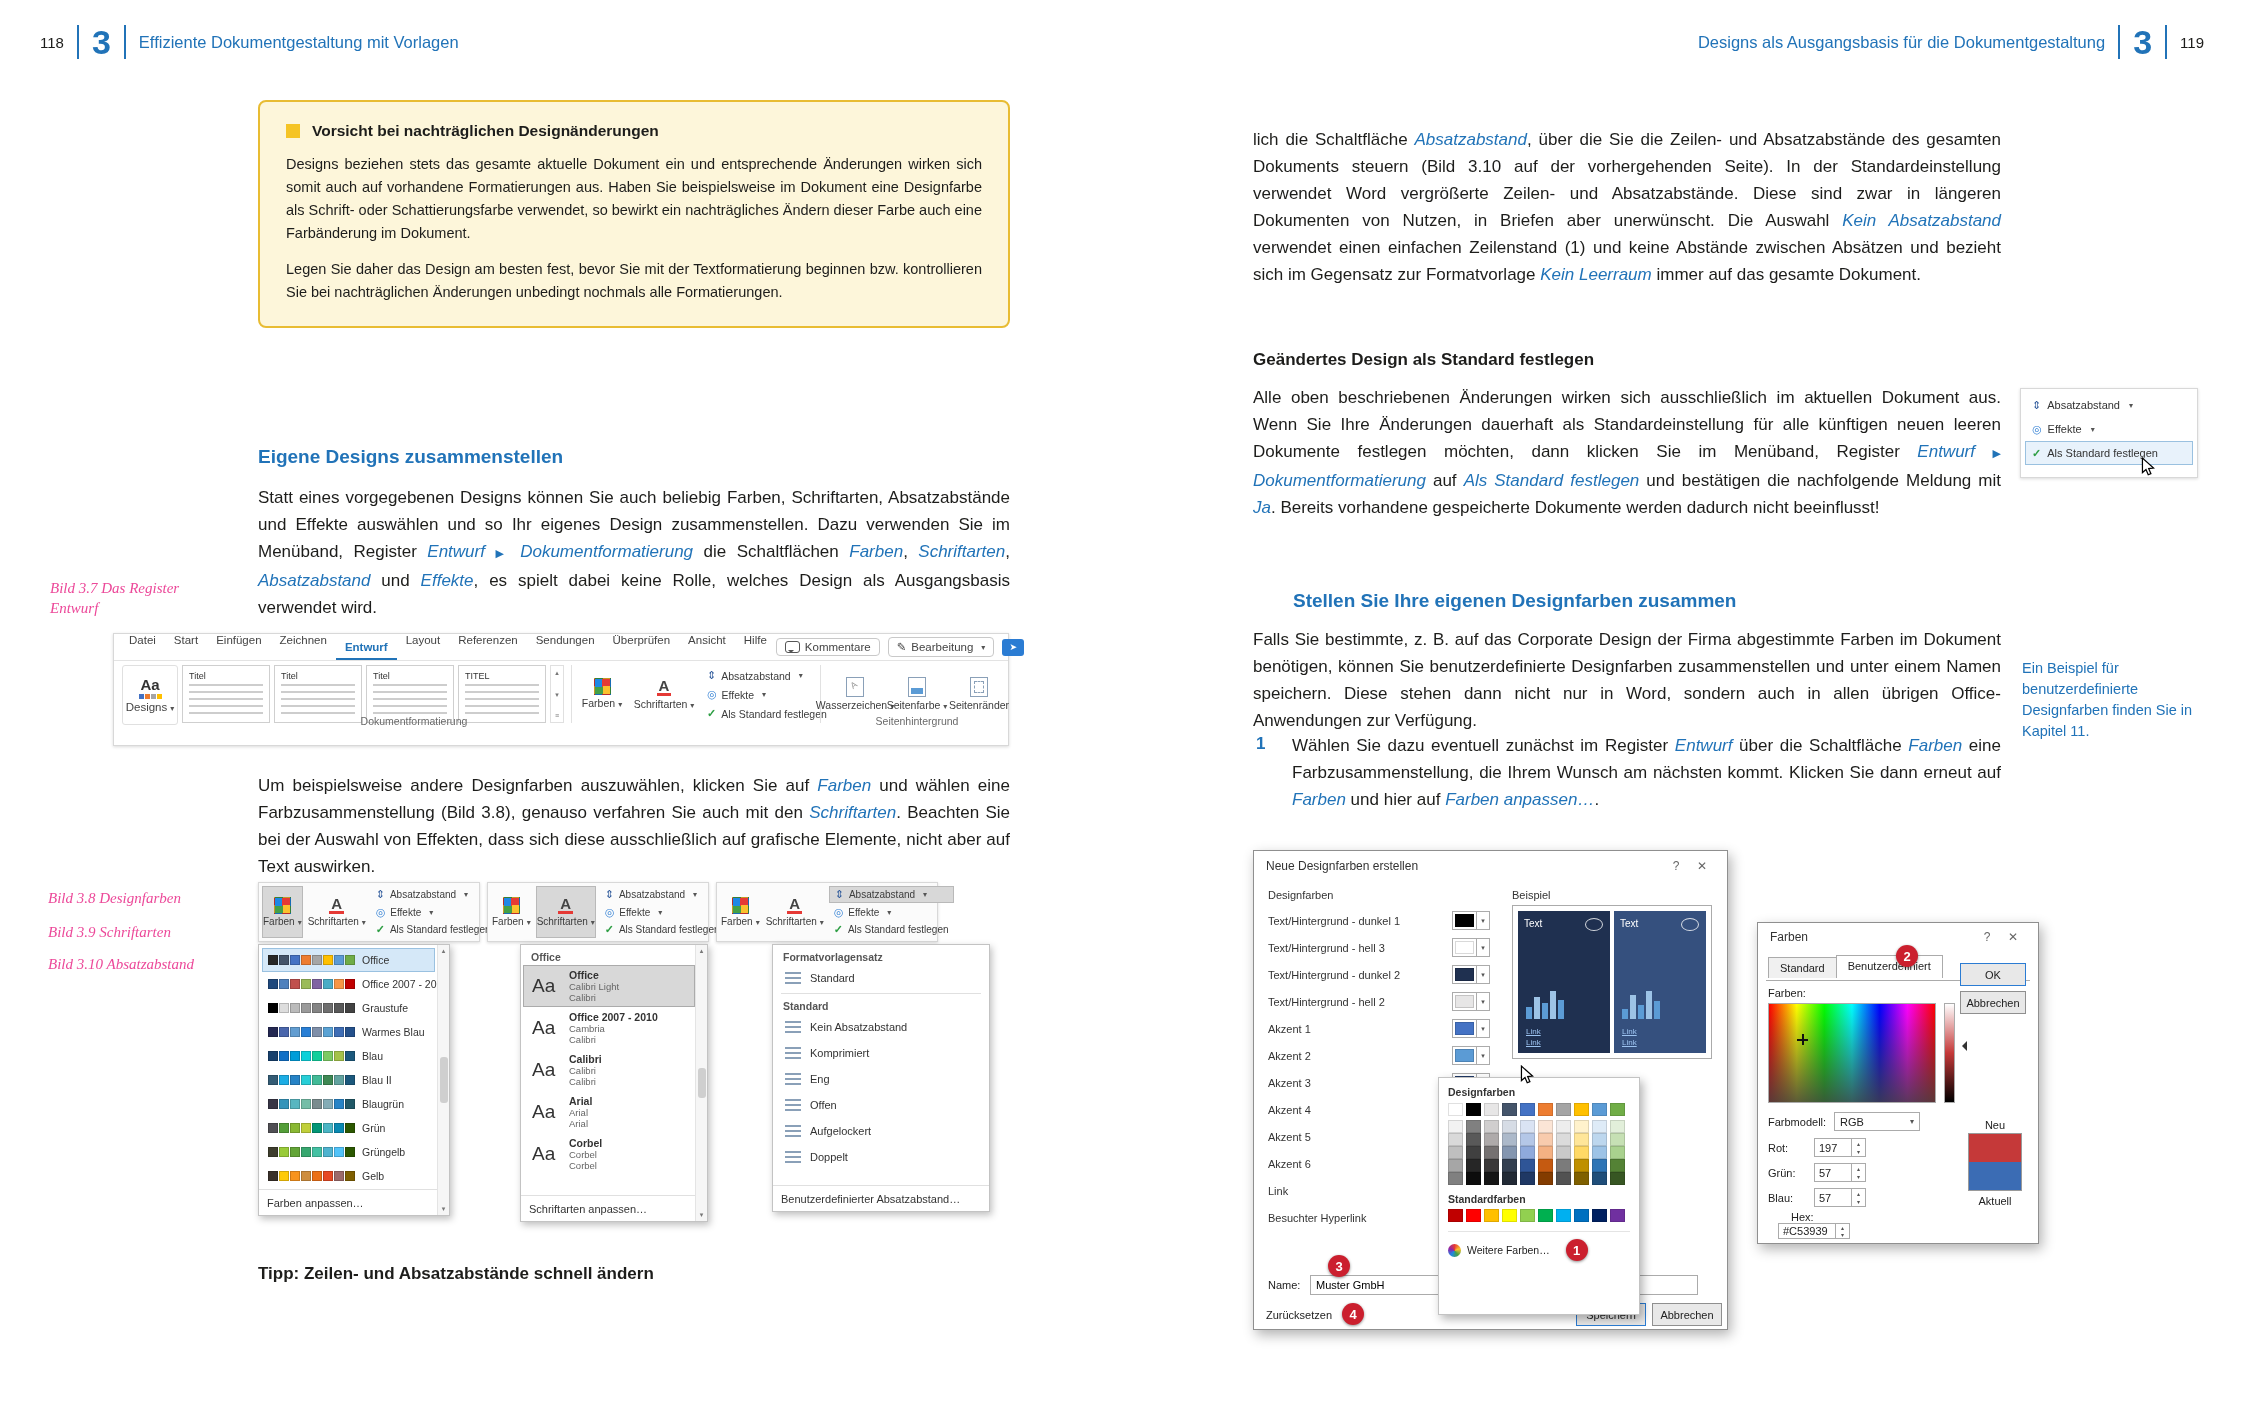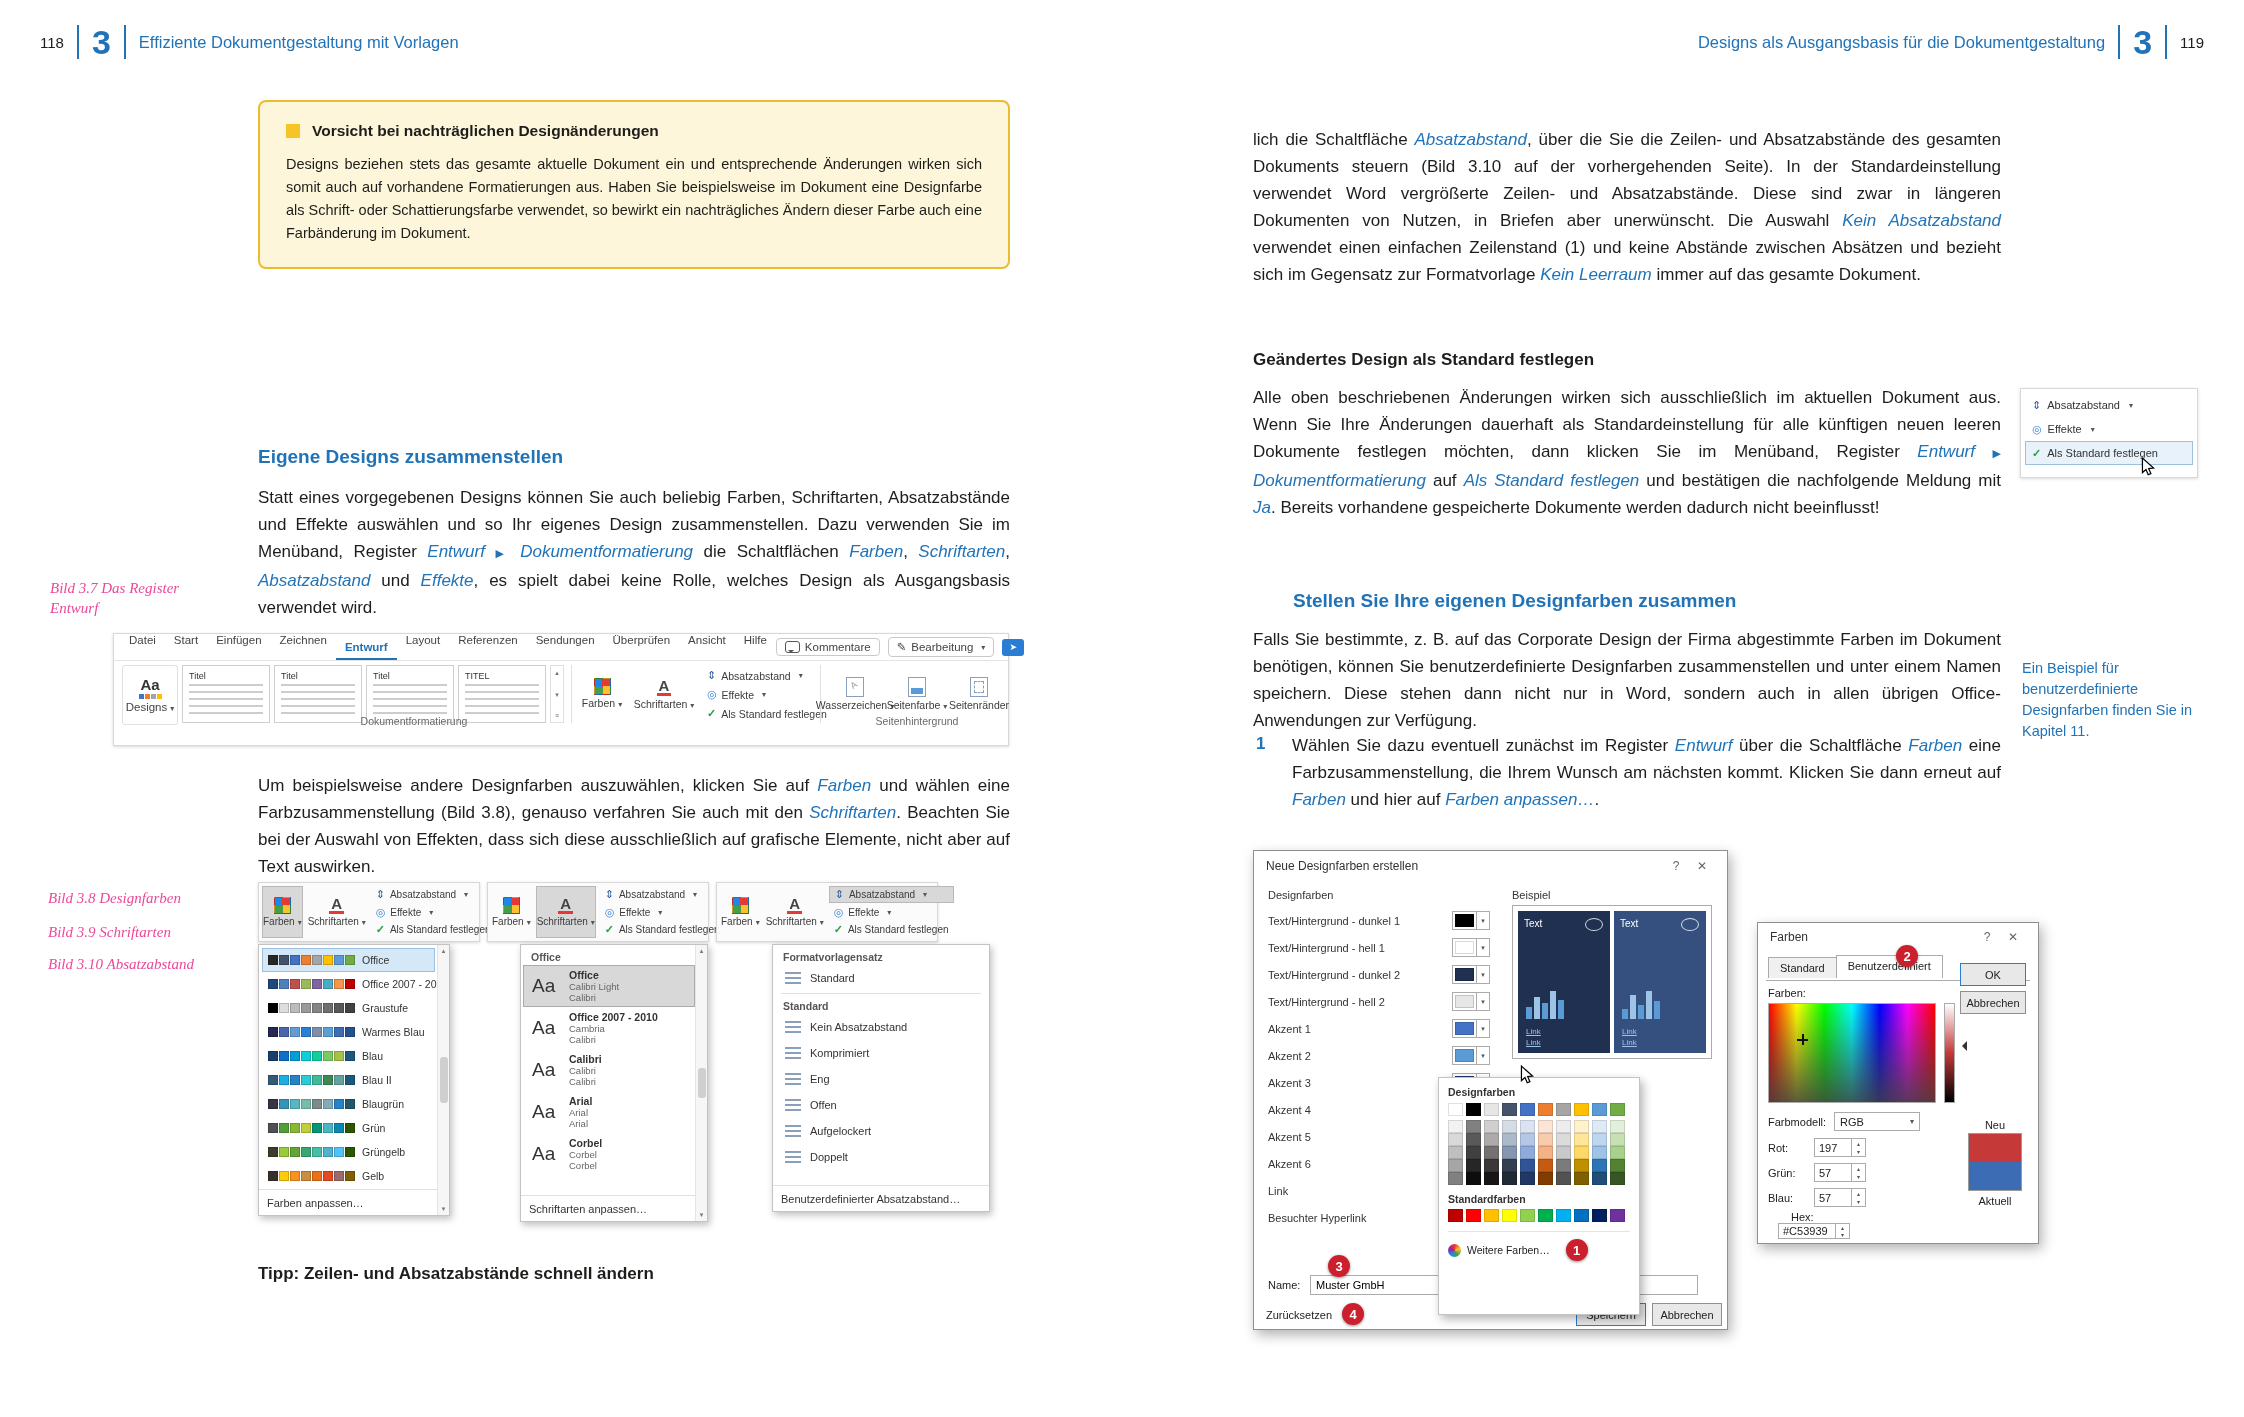--- a/index.html
+++ b/index.html
@@ -170,20 +170,21 @@
     <span class="vbar"></span>
     <span class="pg">119</span>
   </div>
 
   <div class="abs warn" style="left:258px;top:100px;width:752px;">
     <div class="warn-title">
       <span class="warn-sq"></span>
       <span>Vorsicht bei nachträglichen Designänderungen</span>
     </div>
     <p>Designs beziehen stets das gesamte aktuelle Dokument ein und entsprechende Änderungen wirken sich somit auch auf vorhandene Formatierungen aus. Haben Sie beispielsweise im Dokument eine Designfarbe als Schrift- oder Schattierungsfarbe verwendet, so bewirkt ein nachträgliches Ändern dieser Farbe auch eine Farbänderung im Dokument.</p>
+    <p>Legen Sie daher das Design am besten fest, bevor Sie mit der Textformatierung beginnen bzw. kontrollieren Sie bei nachträglichen Änderungen unbedingt nochmals alle Formatierungen.</p>
   </div>
 
   <div class="abs h-blue" style="left:258px;top:446px;">Eigene Designs zusammenstellen</div>
 
   <div class="abs bodytext" style="left:258px;top:484px;width:752px;"><span>Statt eines vorgegebenen Designs können Sie auch beliebig Farben, Schriftarten, Absatzabstände und Effekte auswählen und so Ihr eigenes Design zusammenstellen. Dazu verwenden Sie im Menüband, Register </span><span class="lnk">Entwurf</span><span> </span><span class="arr">▶</span><span> </span><span class="lnk">Dokumentformatierung</span><span> die Schaltflächen </span><span class="lnk">Farben</span><span>, </span><span class="lnk">Schriftarten</span><span>, </span><span class="lnk">Absatzabstand</span><span> und </span><span class="lnk">Effekte</span><span>, es spielt dabei keine Rolle, welches Design als Ausgangsbasis verwendet wird.</span></div>
 
   <div class="abs caption" style="left:50px;top:578px;width:180px;">Bild 3.7 Das Register Entwurf</div>
 
   <div class="abs shot ribbon" style="left:113px;top:633px;width:896px;height:113px;">
     <div class="rtabs">
@@ -658,21 +659,21 @@
     <div class="abs" style="left:14px;top:56px;width:222px;">
 
     <div class="dc-row">
         <span class="dc-lbl">Text/Hintergrund - dunkel 1</span>
         <span class="swb">
             <i class="sw" style="background: rgb(0, 0, 0);"></i>
             <span class="swdd">▾</span>
           </span>
       </div>
         <div class="dc-row">
-        <span class="dc-lbl">Text/Hintergrund - hell 1</span>
+        <span class="dc-lbl">Text/Hintergrund - hell 3</span>
         <span class="swb">
             <i class="sw" style="background: rgb(255, 255, 255);"></i>
             <span class="swdd">▾</span>
           </span>
       </div>
         <div class="dc-row">
         <span class="dc-lbl">Text/Hintergrund - dunkel 2</span>
         <span class="swb">
             <i class="sw" style="background: rgb(31, 48, 80);"></i>
             <span class="swdd">▾</span>

